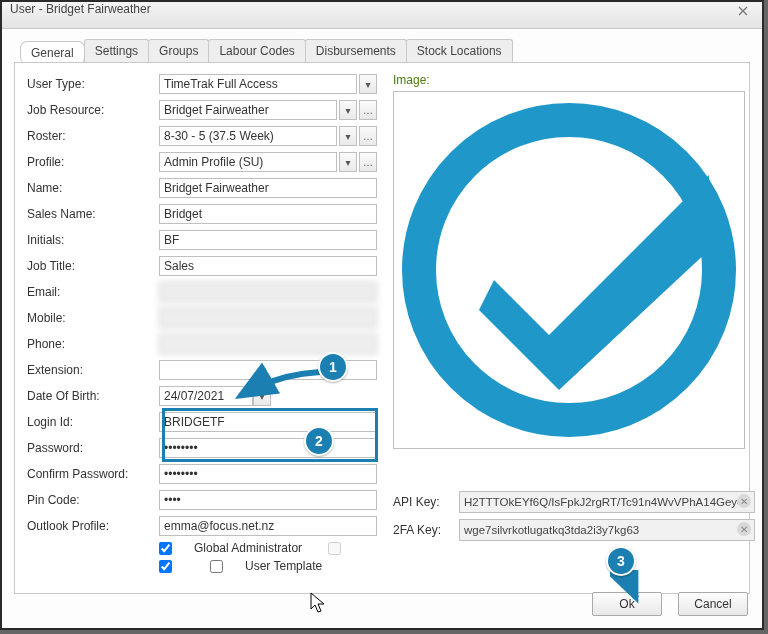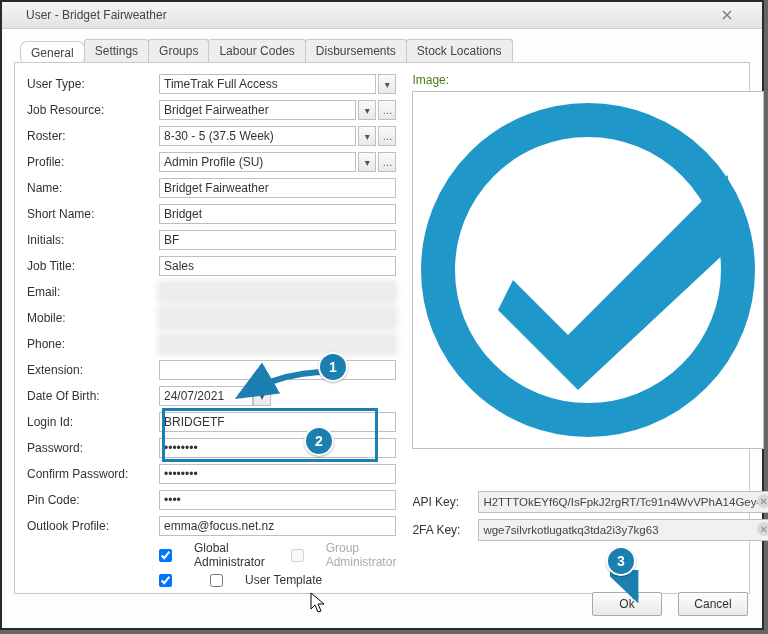--- a/index.html
+++ b/index.html
@@ -27,22 +27,22 @@
     background:var(--panel);
     border:2px solid #2a2a2a;
     position:relative;
     box-sizing:border-box;
   }
   
   .titlebar{
     height:26px;
     background:linear-gradient(#f5f5f5,#e3e3e3);
     border-bottom:1px solid var(--chrome-border);
-    display:flex;align-items:center;
-    padding:0 24px;
+    display:flex;
+    padding:0 8px;
     font-size:12px;color:#444;
   }
   .titlebar .spacer{flex:1}
   .closex{
     width:22px;height:18px;display:flex;align-items:center;justify-content:center;
     font-size:11px;color:#666;
   }
   
   .tabstrip{
     display:flex;align-items:flex-end;
@@ -225,21 +225,21 @@
         </div>
 
         <div class="row">
             <label>Name:</label>
           <div class="controls">
               <input class="txt" value="Bridget Fairweather" style="">
             </div>
           </div>
 
         <div class="row">
-            <label>Short Name:</label>
+            <label>Sales Name:</label>
           <div class="controls">
               <input class="txt" value="Bridget" style="">
             </div>
           </div>
 
         <div class="row">
             <label>Initials:</label>
           <div class="controls">
               <input class="txt" value="BF" style="">
             </div>
@@ -325,21 +325,20 @@
             </div>
           </div>
 
         <div class="chkrow">
           <span class="chk">
               <input type="checkbox" checked="" style="">
             <span>Global Administrator</span>
             </span>
           <span class="chk muted">
               <input type="checkbox" disabled="" style="">
-            <span>Group Administrator</span>
             </span>
         </div>
         <div class="chkrow">
           <span class="chk">
               <input type="checkbox" checked="" style="">
             </span>
           <span class="chk" style="margin-left:12px">
               <input type="checkbox" style="">
             <span>User Template</span>
             </span>

